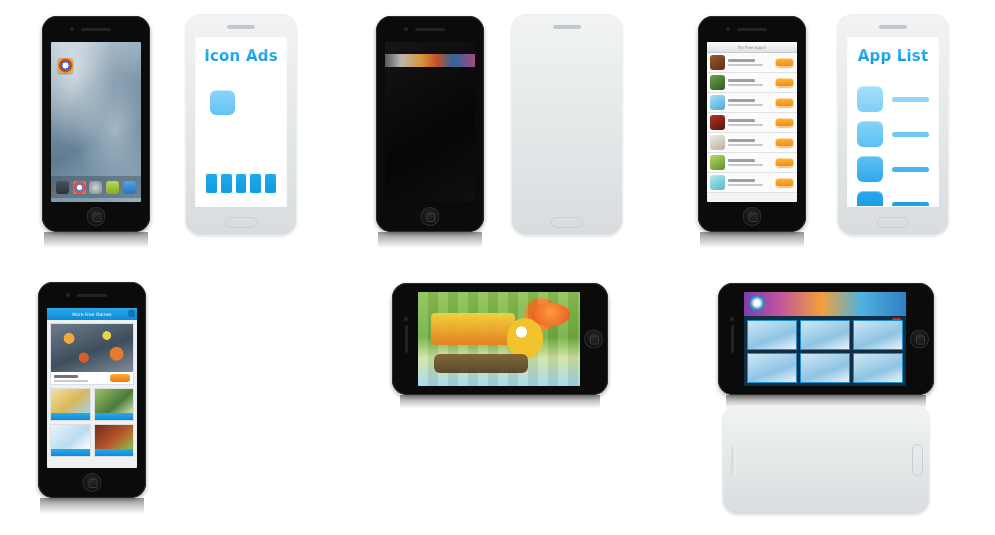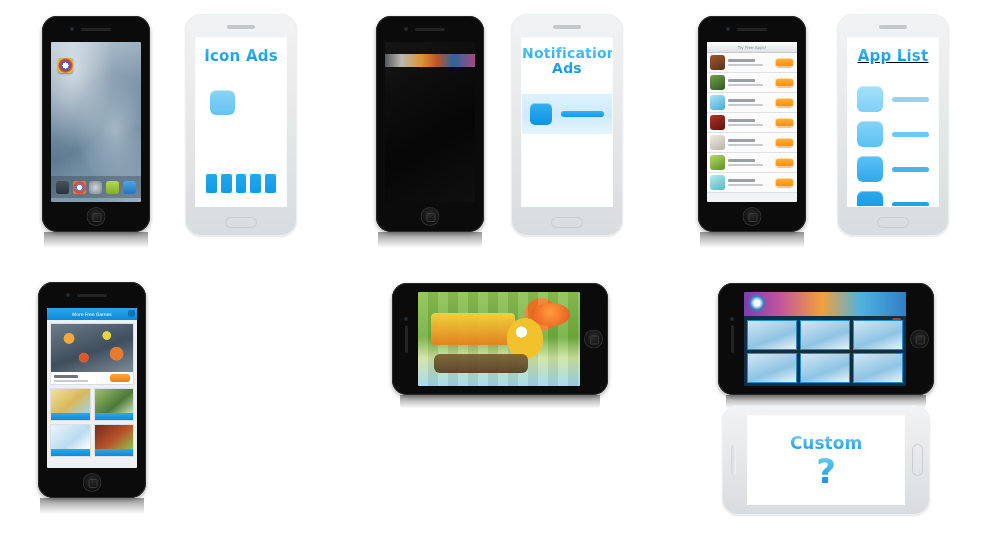--- a/index.html
+++ b/index.html
@@ -371,30 +371,20 @@
         <div class="notif-banner"></div>
       </div>
       <div class="homebtn"></div>
     </div>
     <div class="reflection" style="width:104px;height:26px;top:216px;"></div>
   </div>
 
   <div class="cell" style="left:511px; top:14px;">
     <div class="mphone portrait">
       <div class="mspeaker"></div>
-      <div class="mscreen">
-        <div class="mtitle two">
-          <span>Notification</span><br>
-          <span>Ads</span>
-        </div>
-        <div class="notif-band">
-          <span class="nicon"></span>
-          <span class="nbar"></span>
-        </div>
-      </div>
       <div class="mhome"></div>
     </div>
   </div>
 
   <div class="cell" style="left:698px; top:16px;">
     <div class="rphone portrait">
       <div class="frontcam"></div>
       <div class="earpiece"></div>
       <div class="rscreen">
         <div class="store-screen">
@@ -455,21 +445,21 @@
               </span>
             <span class="sbt"></span>
           </div>
         </div>
       </div>
       <div class="homebtn"></div>
     </div>
     <div class="reflection" style="width:104px;height:26px;top:216px;"></div>
   </div>
 
-  <div class="cell" style="left:837px; top:14px;text-decoration:underline;">
+  <div class="cell" style="left:837px; top:14px;">
     <div class="mphone portrait">
       <div class="mspeaker"></div>
       <div class="mscreen">
         <div class="mtitle">App List</div>
         <div class="applist">
           <div class="arow">
             <span class="aicon" style="background:linear-gradient(to bottom,#a4e0fa,#7fcef6)"></span>
             <span class="abar" style="background:#8fd6f8"></span>
           </div>
           <div class="arow">
@@ -577,23 +567,17 @@
         </div>
       </div>
       <div class="homebtn"></div>
     </div>
     <div class="reflection" style="width:200px;height:22px;top:112px;"></div>
   </div>
 
   <div class="cell" style="left:722px; top:405px;">
     <div class="mphone landscape">
       <div class="mside"></div>
-      <div class="mscreen">
-        <div class="custom-wrap">
-          <span class="custom-title">Custom</span>
-          <span class="custom-q">?</span>
-        </div>
-      </div>
       <div class="mhome"></div>
     </div>
   </div>
 
 </div>
 
 </body></html>

